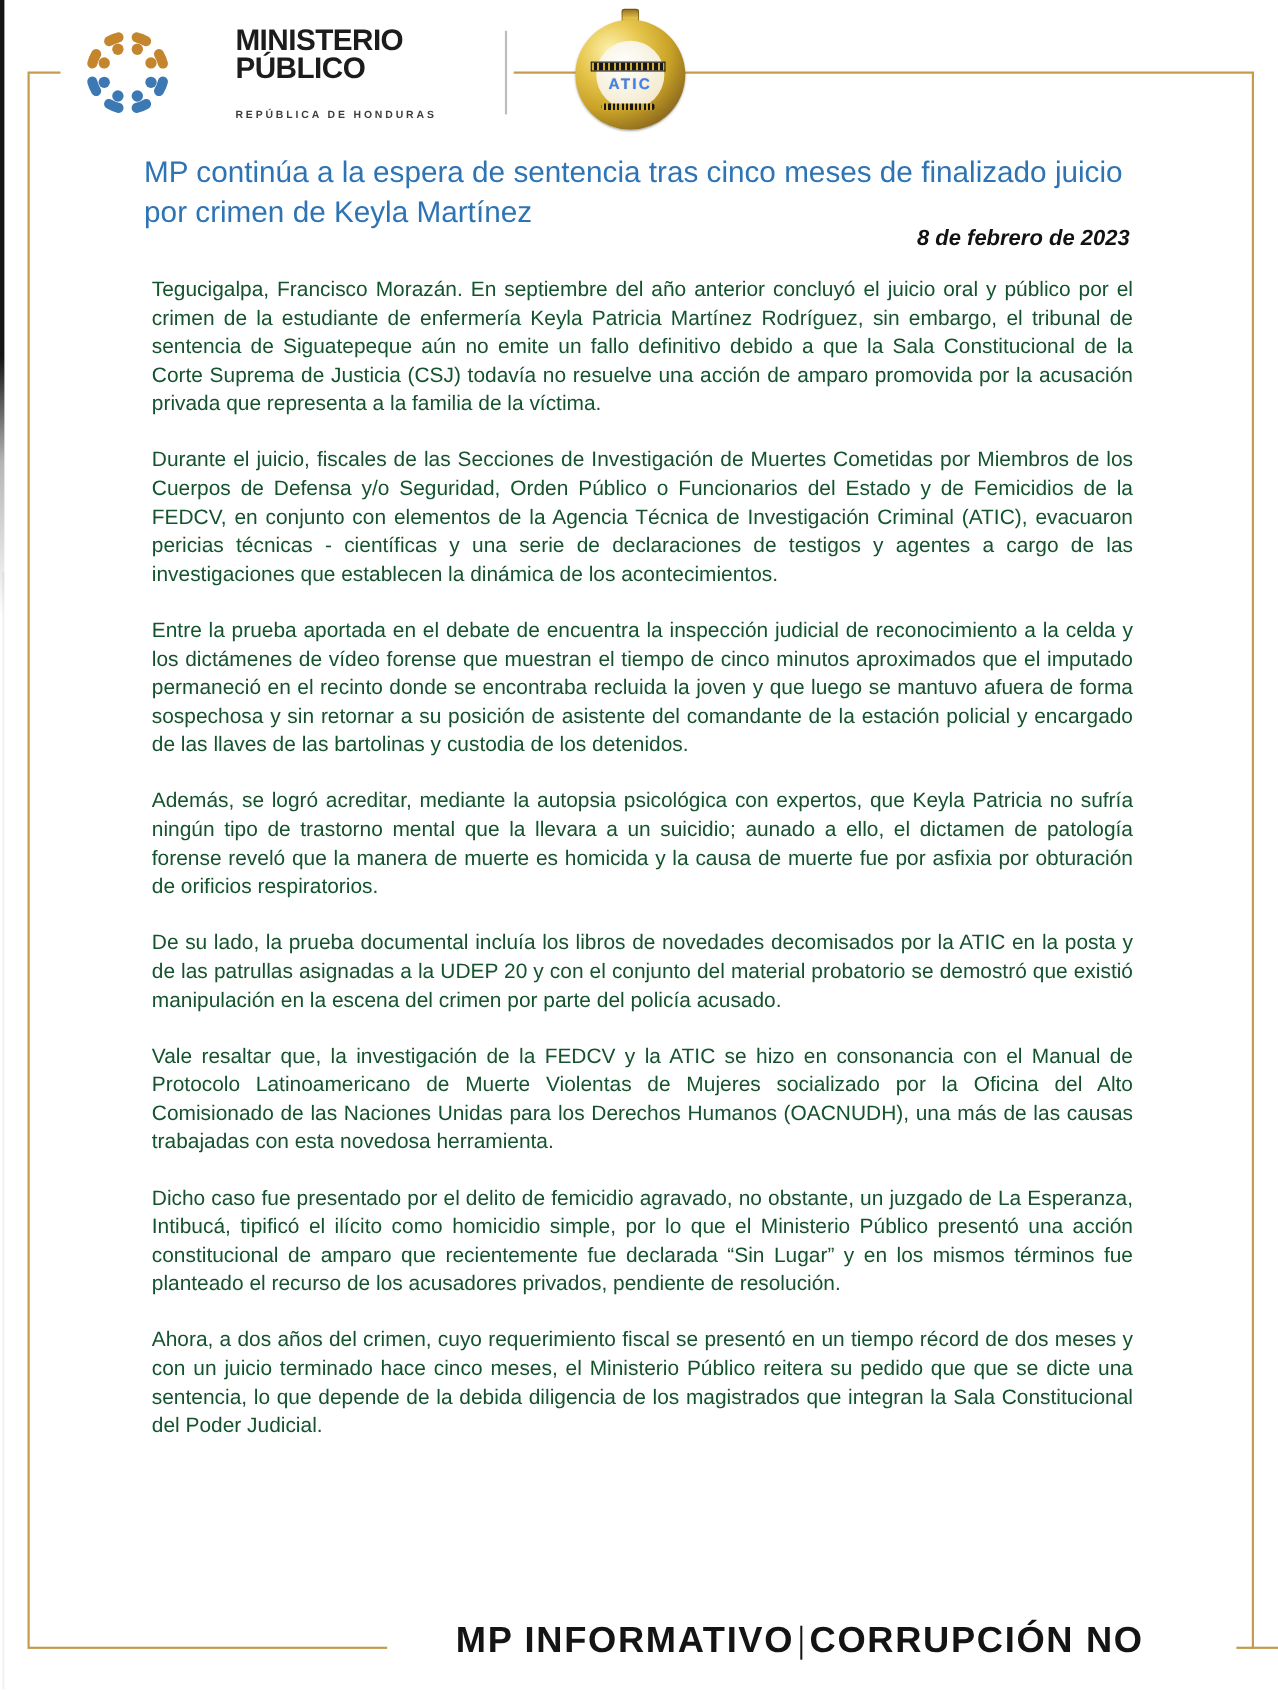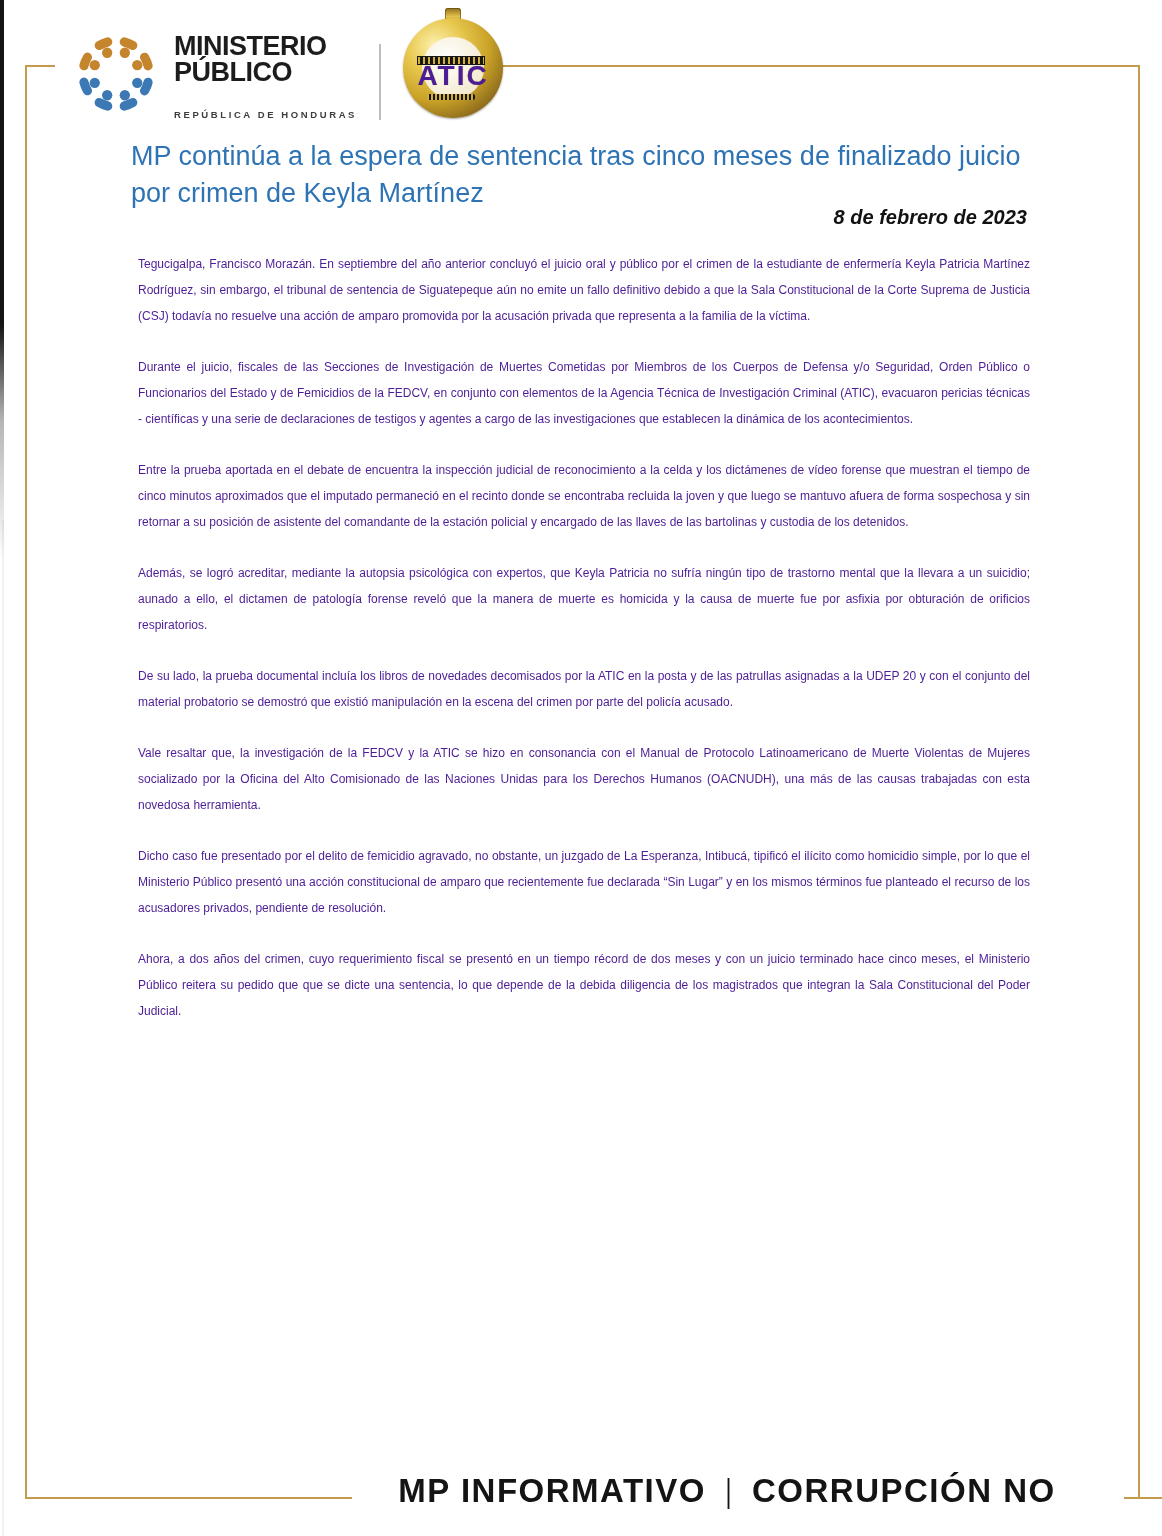--- a/index.html
+++ b/index.html
@@ -29,21 +29,21 @@
     background:#c49a4c;z-index:1;
   }
   .frame-mask-top{
     position:absolute;left:55px;top:52px;width:412px;height:28px;background:#fff;z-index:2;
   }
   .frame-mask-bottom{
     position:absolute;left:352px;top:1485px;width:772px;height:28px;background:#fff;z-index:2;
   }
   
   .header{
-    position:absolute;left:70px;top:12px;display:flex;align-items:flex-end;z-index:3;
+    position:absolute;left:70px;top:12px;display:flex;align-items:center;z-index:3;gap:40px;
   }
   .mp-emblem{width:92px;height:92px;flex:0 0 auto;}
   .mp-text{margin-left:12px;}
   .mp-title{
     font-weight:bold;color:#1c1c1c;font-size:27px;line-height:26px;letter-spacing:-0.5px;
   }
   .mp-sub{
     margin-top:24px;font-size:9.5px;font-weight:bold;color:#3d3d3d;letter-spacing:2.6px;
   }
   .logo-divider{
@@ -65,47 +65,47 @@
     position:absolute;left:19px;top:19px;width:62px;height:62px;border-radius:50%;
     background:radial-gradient(circle at 40% 35%, #ffffff 0%, #f4ecd2 70%, #e6d9a8 100%);
   }
   .atic-band-top{
     position:absolute;left:16px;top:48px;width:68px;height:9px;
     background:repeating-linear-gradient(90deg,#d4af37 0 2px,#171717 2px 5px);
     border:1px solid #171717;box-sizing:border-box;
   }
   .atic-label{
     position:absolute;left:0;top:57px;width:104px;text-align:center;
-    font-weight:bold;font-size:28px;letter-spacing:2px;color:#4c1d95;line-height:22px;
+    font-weight:bold;font-size:14px;letter-spacing:2px;color:#3b82f6;line-height:22px;
     text-shadow:0 0 1px rgba(120,90,10,.5);
   }
   .atic-band-bottom{
     position:absolute;left:26px;top:86px;width:48px;height:6px;
     background:repeating-linear-gradient(90deg,#d4af37 0 2px,#171717 2px 4px);
     border-radius:2px;
   }
   
   .doc-title{
     position:absolute;left:131px;top:138px;width:900px;z-index:3;
     text-align:left;font-weight:normal;font-size:27px;line-height:37px;color:#2e74b5;
   }
   .doc-date{
     position:absolute;left:131px;top:206px;width:896px;z-index:3;
     text-align:right;font-weight:bold;font-size:20px;color:#121212;font-style:italic;
   }
   
   .body-text{
     position:absolute;left:138px;top:251px;width:892px;z-index:3;
-    font-size:12px;line-height:26px;color:#4c1d95;text-align:justify;
+    font-size:19px;line-height:26px;color:#14532d;text-align:justify;
   }
   .body-text p{margin:0 0 25px 0;}
   
   .footer{
     position:absolute;left:430px;right:138px;bottom:26px;z-index:3;
-    display:flex;justify-content:center;align-items:center;gap:18px;
+    display:flex;justify-content:center;align-items:center;gap:2px;
     font-weight:bold;font-size:33px;letter-spacing:1.5px;color:#141414;white-space:nowrap;
   }
   .footer-sep{font-weight:normal;transform:scaleX(.7);}
 </style>
 </head>
 <body>
 
 <div class="edge-left"></div>
 <div class="edge-left-faint"></div>
 

